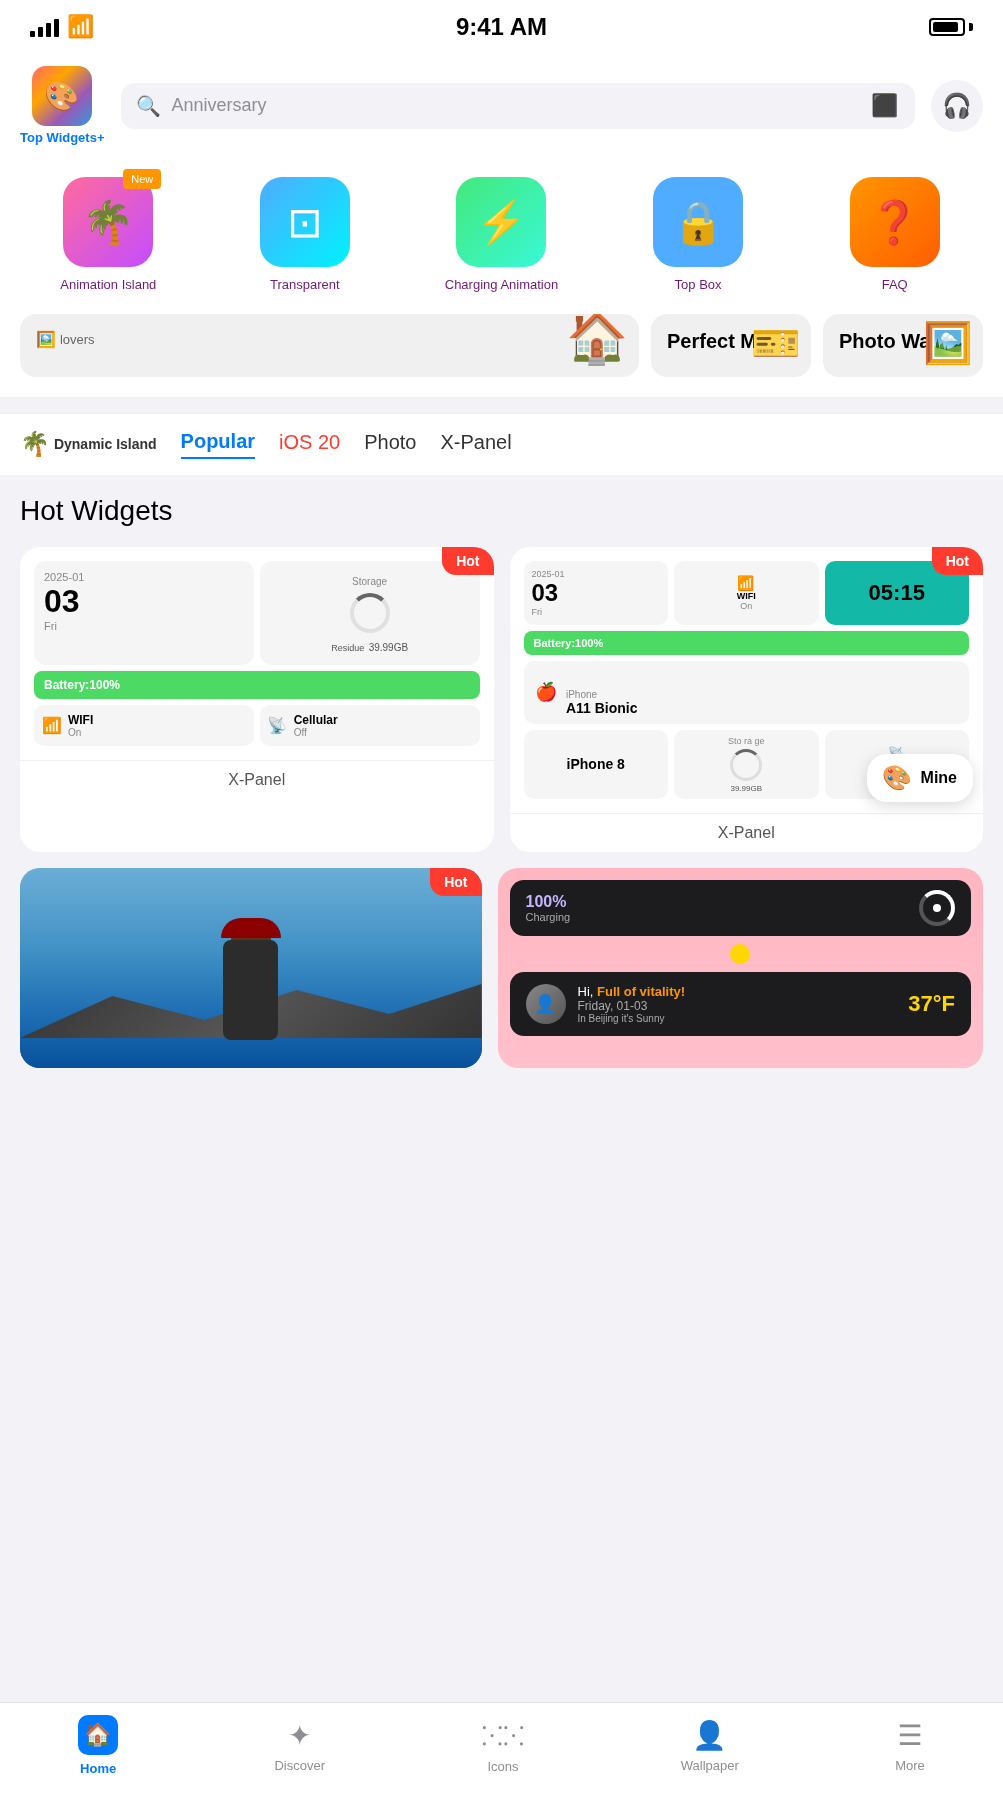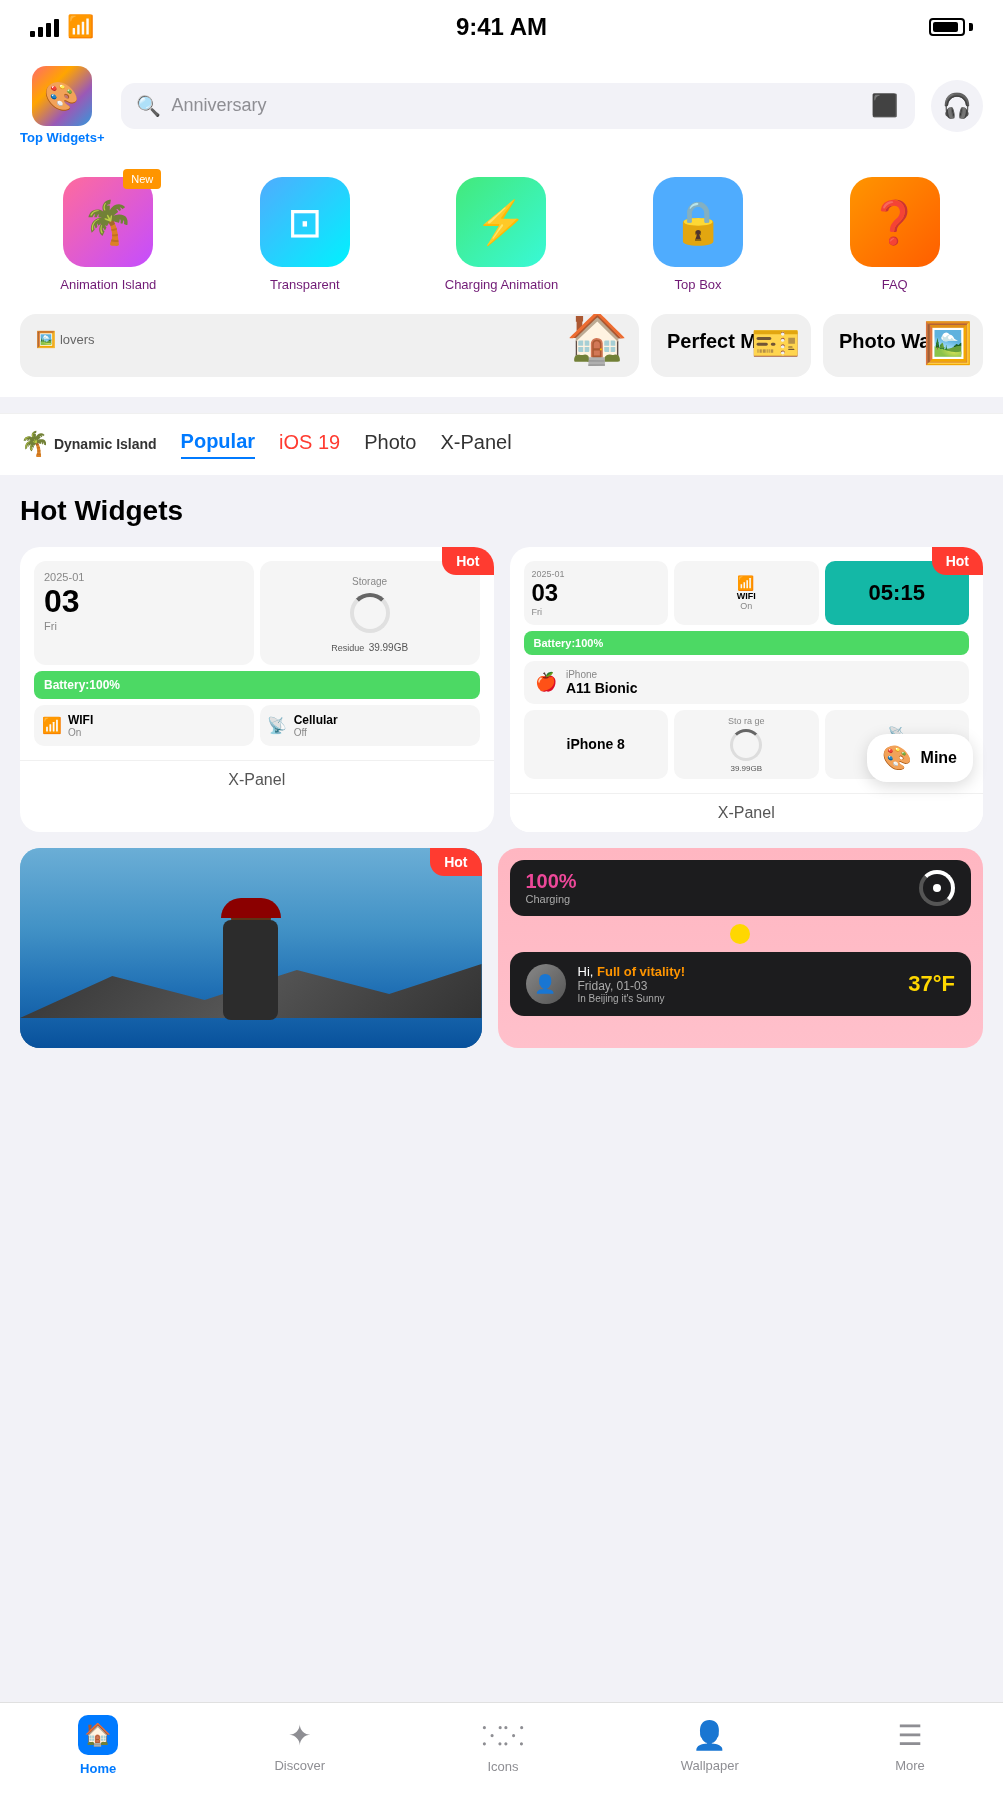--- a/index.html
+++ b/index.html
@@ -253,21 +253,21 @@
     }
     .tab-item.ios18 { color: #ff3b30; }
 
     
     .hot-widgets-section {
       padding: 20px;
       background: #f2f2f7;
     }
     .hot-widgets-title {
       font-size: 28px;
-      font-weight: 700;
+      font-weight: 400;
       margin-bottom: 20px;
       color: #000;
     }
     .widgets-row {
       display: flex;
       gap: 16px;
       margin-bottom: 16px;
     }
     .widget-card {
       background: white;
@@ -488,21 +488,21 @@
       padding: 12px;
     }
     .di-charging {
       background: #1c1c1e;
       border-radius: 14px;
       padding: 10px 16px;
       display: flex;
       align-items: center;
       justify-content: space-between;
     }
-    .di-charging-text { color: #ec4899; font-size: 20px; font-weight: 700; }
+    .di-charging-text { color: #c4b5fd; font-size: 16px; font-weight: 700; }
     .di-charging-sub { color: #aaa; font-size: 11px; }
     .di-dot {
       width: 20px;
       height: 20px;
       background: #ffd700;
       border-radius: 50%;
       margin: 0 auto;
     }
     .di-info {
       background: #1c1c1e;
@@ -683,21 +683,21 @@
 
 <div class="tabs-section">
   <div class="tab-logo">
     <span class="tab-logo-icon">🌴</span>
     <span class="tab-logo-text">Dynamic Island</span>
   </div>
   <div class="tab-item active">
     <span>Popular</span>
   </div>
   <div class="tab-item ios18">
-    <span>iOS 19</span>
+    <span>iOS 20</span>
   </div>
   <div class="tab-item">
     <span>Photo</span>
   </div>
   <div class="tab-item">
     <span>X-Panel</span>
   </div>
 </div>
 
 <div class="hot-widgets-section">
@@ -763,21 +763,21 @@
             <span style="font-size:9px;color:#888;">On</span>
           </div>
 
           <div class="xpr-time">05:15</div>
 
           <div class="xpr-battery-green">Battery:100%</div>
 
           <div class="xpr-chip" style="grid-column: 1 / -1;">
             <span class="chip-apple">🍎</span>
             <div>
-              <div style="font-size:10px;color:#888;">iPhone</div>
+              <div style="font-size:10px;color:#888;margin-top:20px;">iPhone</div>
               <div class="chip-text">A11 Bionic</div>
             </div>
           </div>
 
           <div class="xpr-iphone">iPhone 8</div>
 
           <div class="xpr-storage-block">
             <div style="font-size:9px;color:#888;">Sto ra ge</div>
             <div style="width:32px;height:32px;border-radius:50%;border:3px solid #ddd;border-top-color:#666;margin:3px auto;"></div>
             <div style="font-size:8px;color:#555;">39.99GB</div>

